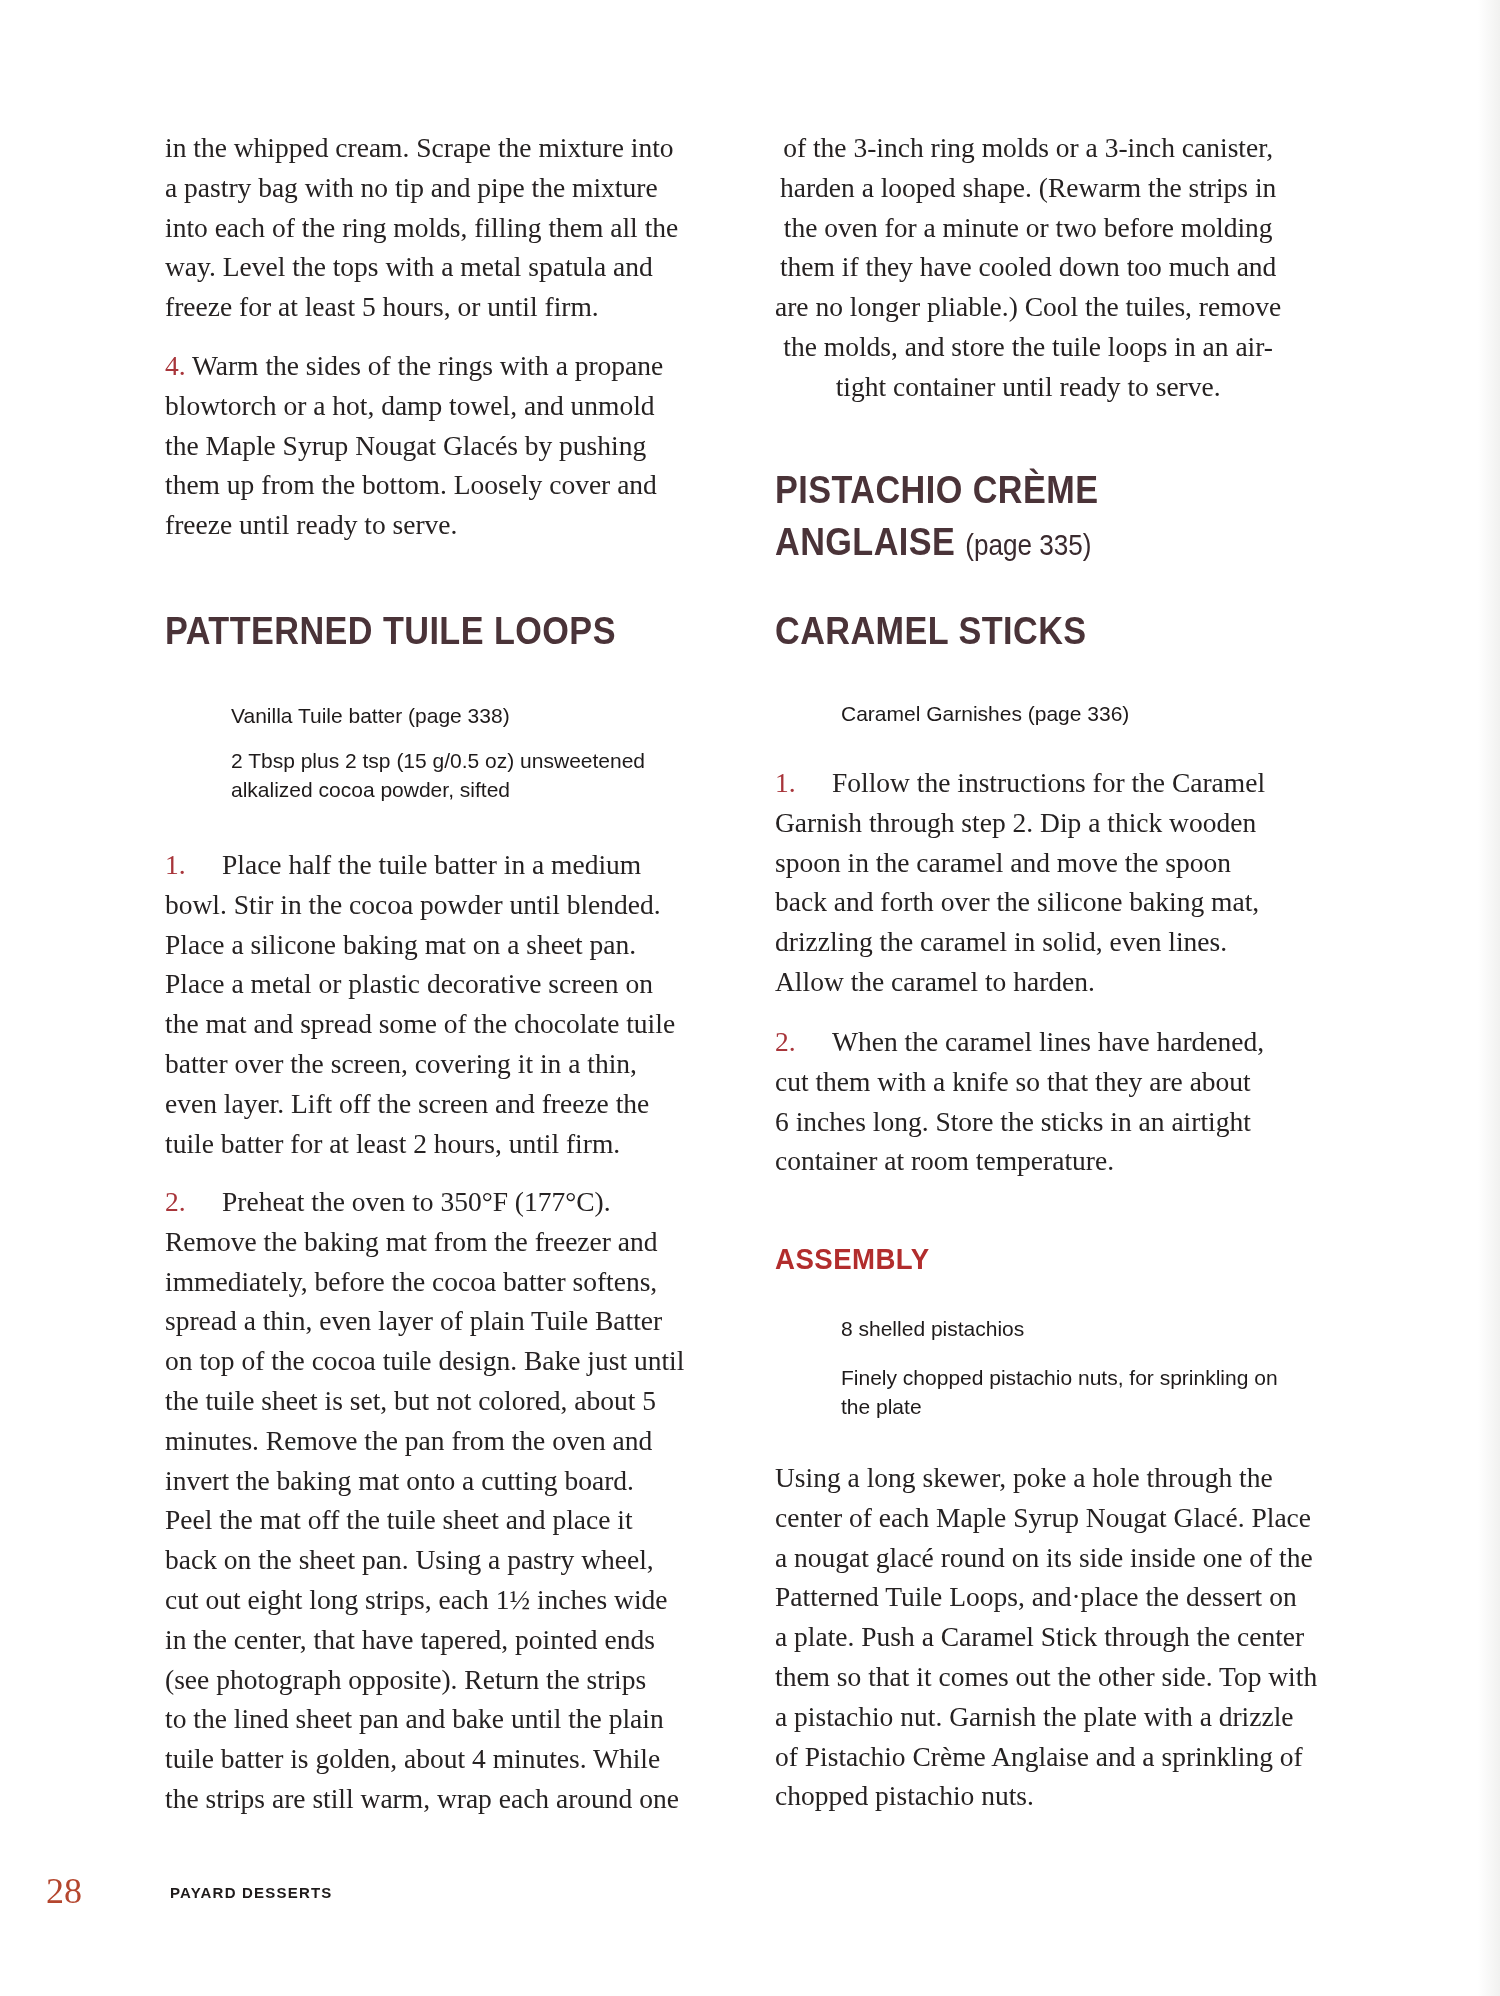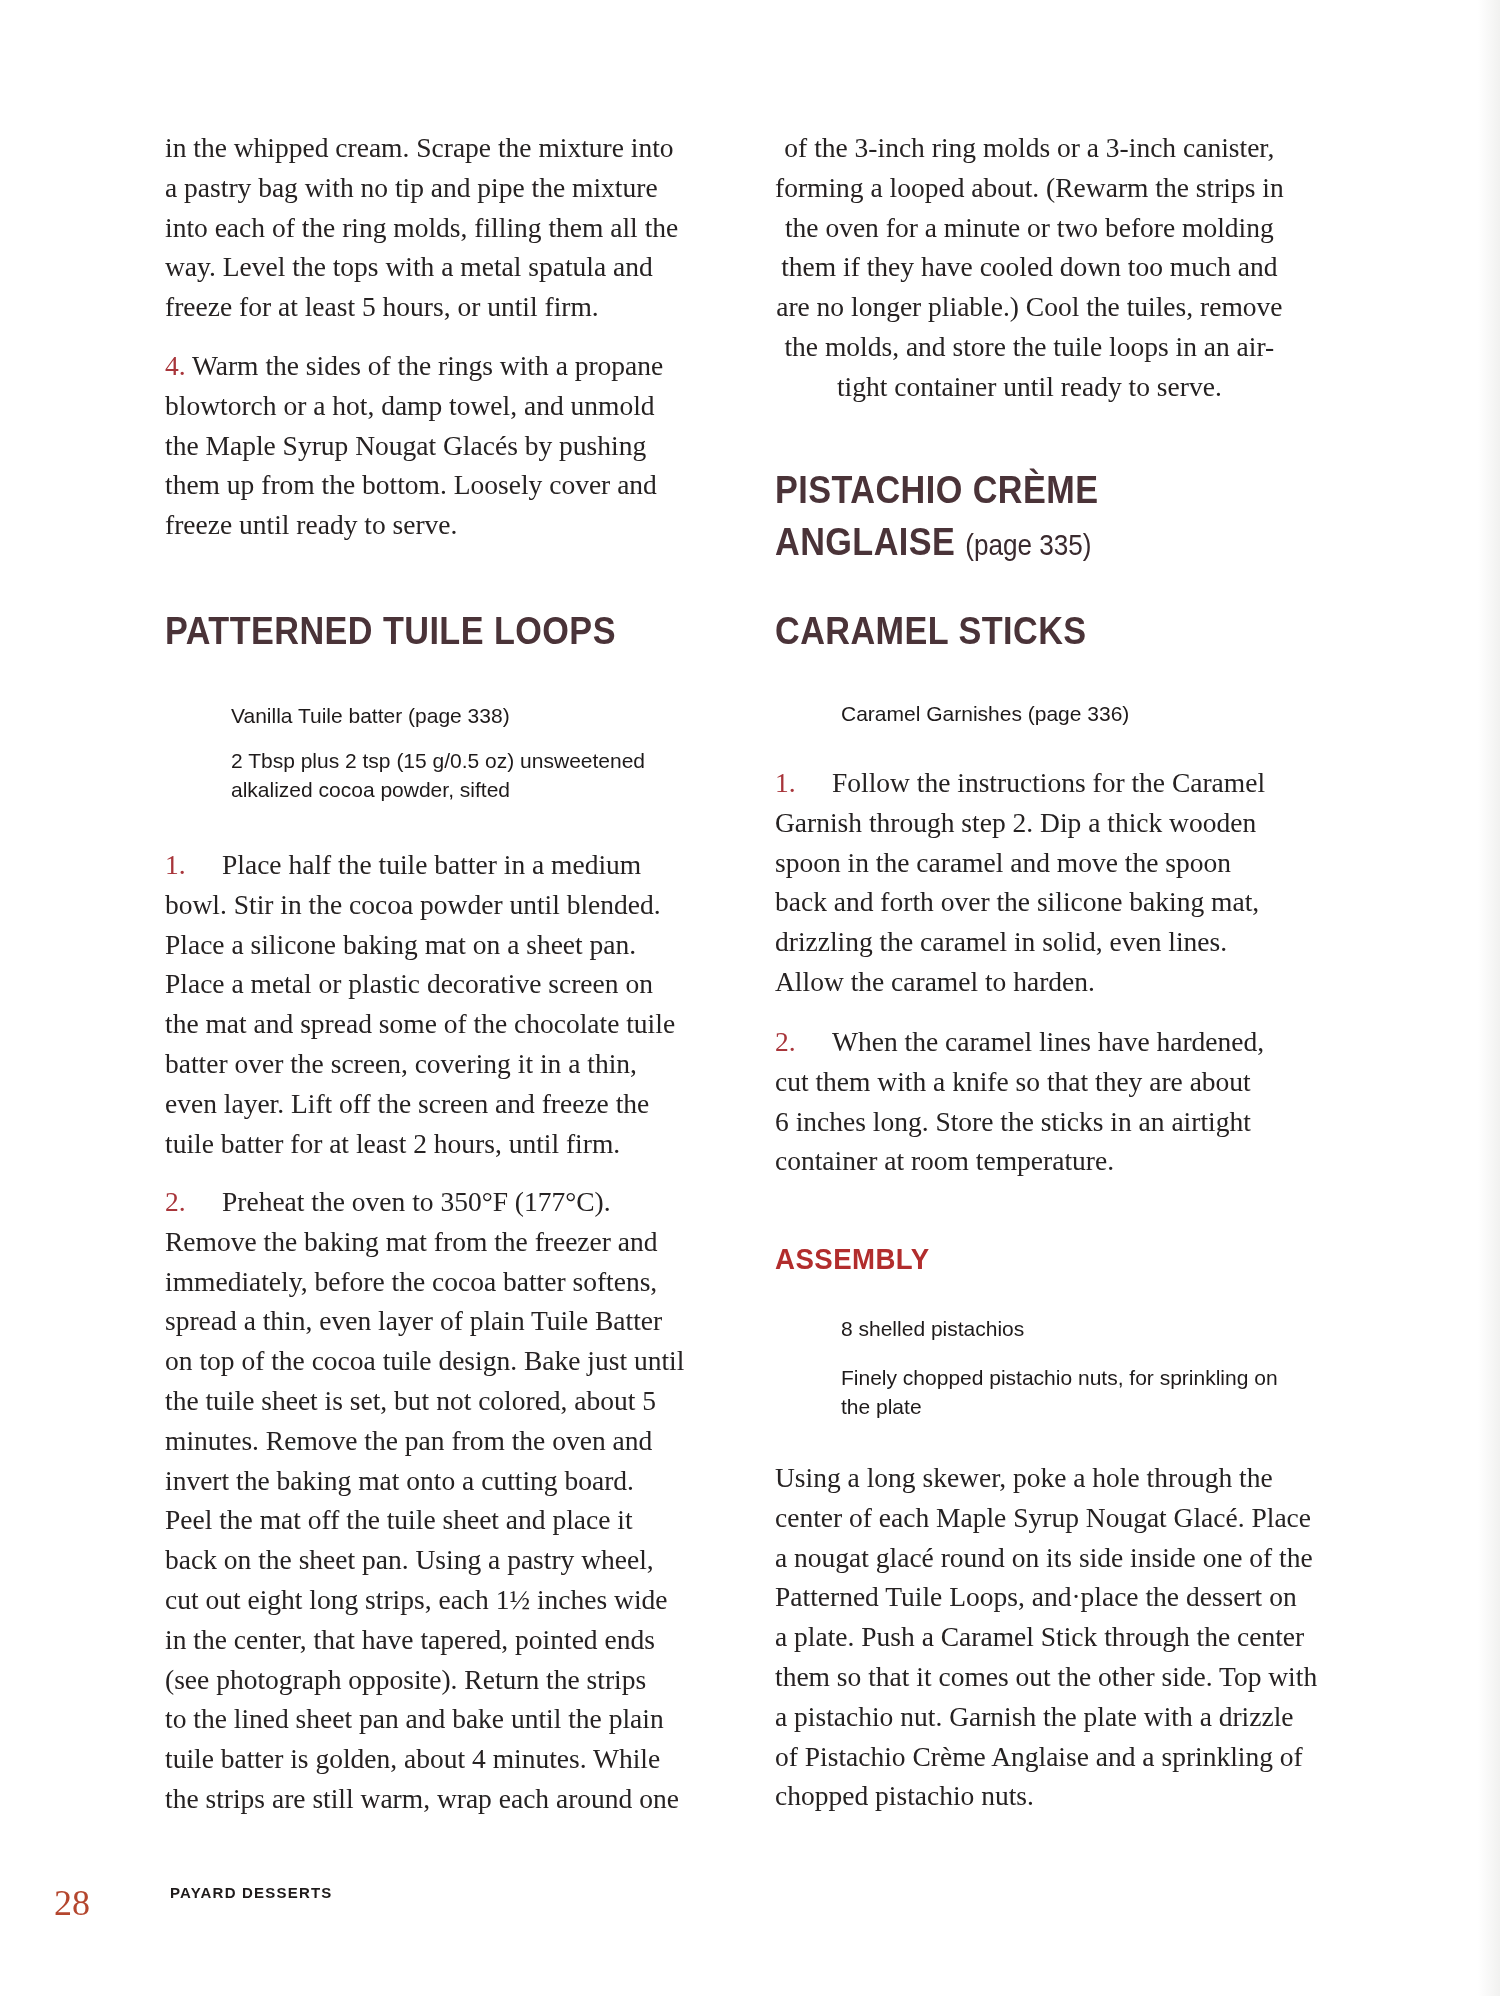--- a/index.html
+++ b/index.html
@@ -112,21 +112,21 @@
     <span class="line">to the lined sheet pan and bake until the plain</span>
     <span class="line">tuile batter is golden, about 4 minutes. While</span>
     <span class="line">the strips are still warm, wrap each around one</span>
   </p>
 </div>
 
 <div class="abs" style="left:775px; top:0; width:580px;">
 
   <p class="body-text abs" style="top:128px; left:0;text-align:center;">
     <span class="line">of the 3-inch ring molds or a 3-inch canister,</span>
-    <span class="line">forming a looped about. (Rewarm the strips in</span>
+    <span class="line">harden a looped shape. (Rewarm the strips in</span>
     <span class="line">the oven for a minute or two before molding</span>
     <span class="line">them if they have cooled down too much and</span>
     <span class="line">are no longer pliable.) Cool the tuiles, remove</span>
     <span class="line">the molds, and store the tuile loops in an air-</span>
     <span class="line">tight container until ready to serve.</span>
   </p>
 
   <div class="abs" style="top:465px; left:0;">
     <h2 class="h-recipe">PISTACHIO CRÈME</h2>
     <h2 class="h-recipe" style="margin-top:2px;"><span>ANGLAISE</span> <span class="page-ref">(page 335)</span></h2>
@@ -170,14 +170,14 @@
     <span class="line">a nougat glacé round on its side inside one of the</span>
     <span class="line">Patterned Tuile Loops, and·place the dessert on</span>
     <span class="line">a plate. Push a Caramel Stick through the center</span>
     <span class="line">them so that it comes out the other side. Top with</span>
     <span class="line">a pistachio nut. Garnish the plate with a drizzle</span>
     <span class="line">of Pistachio Crème Anglaise and a sprinkling of</span>
     <span class="line">chopped pistachio nuts.</span>
   </p>
 </div>
 
-<div class="abs folio" style="left:54px; top:1870px;margin-top:12px;">28</div>
+<div class="abs folio" style="left:46px; top:1870px;">28</div>
 <div class="abs running-head" style="left:170px; top:1884px;">PAYARD DESSERTS</div>
 
 </body></html>

